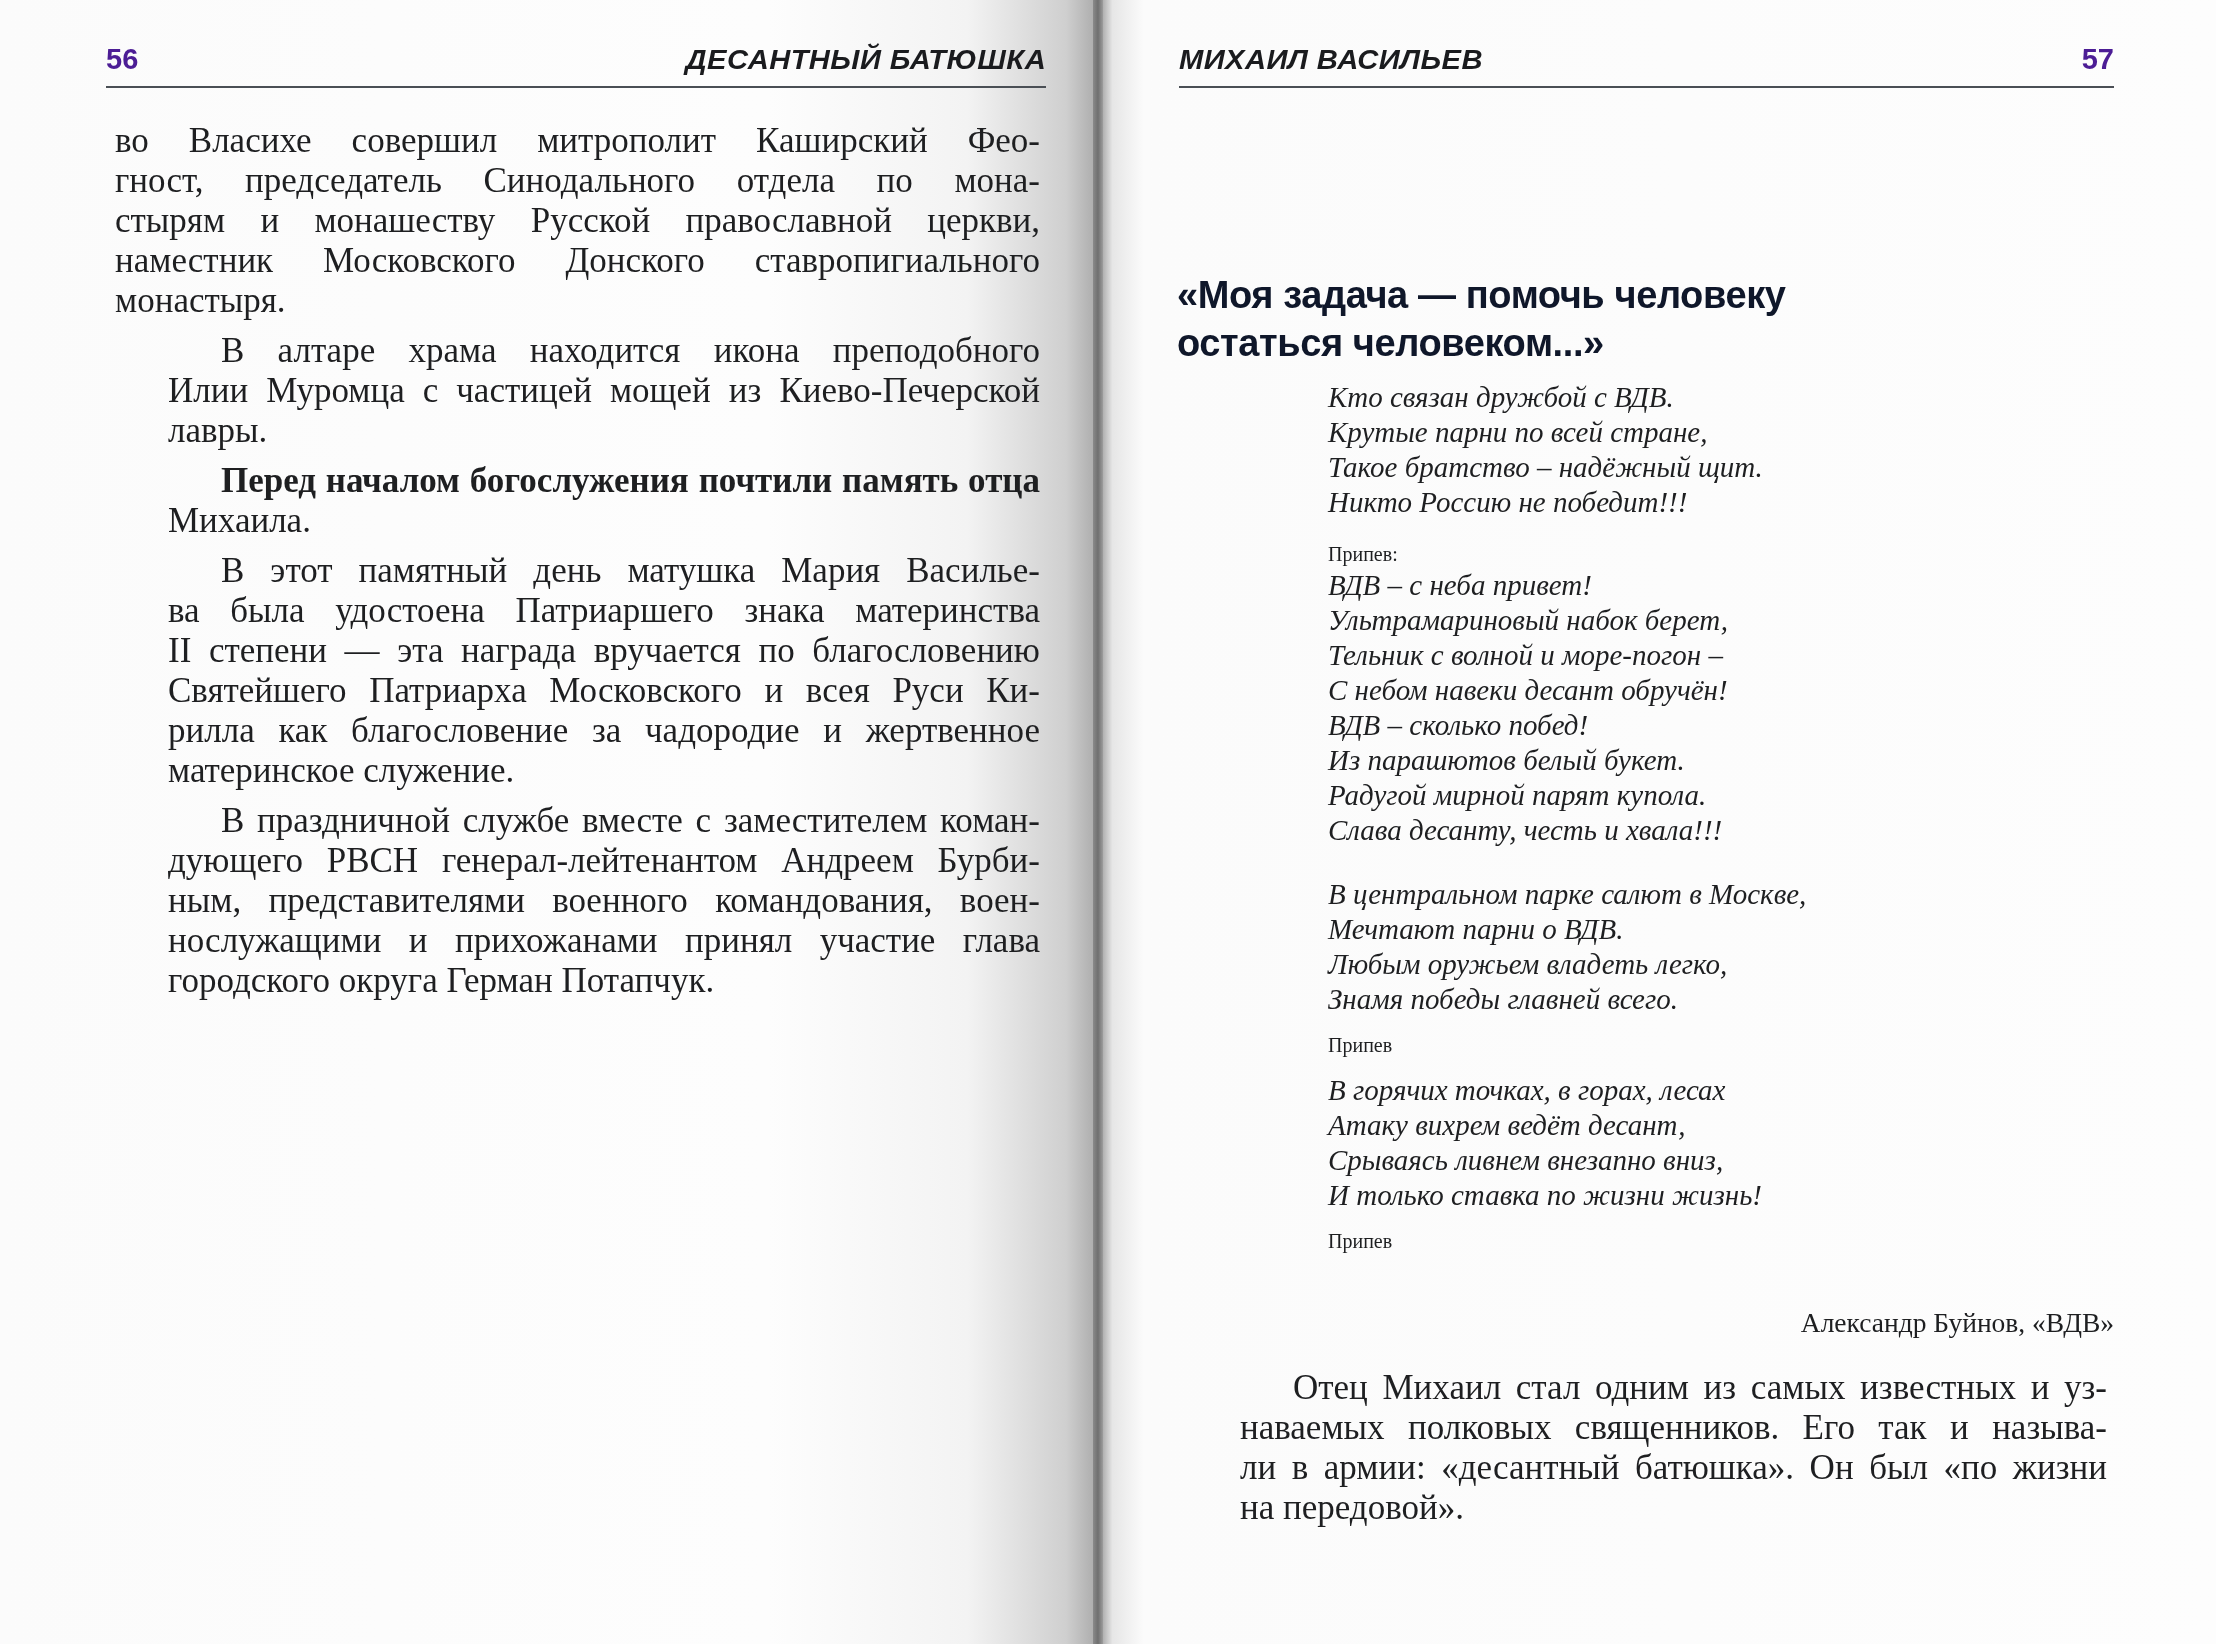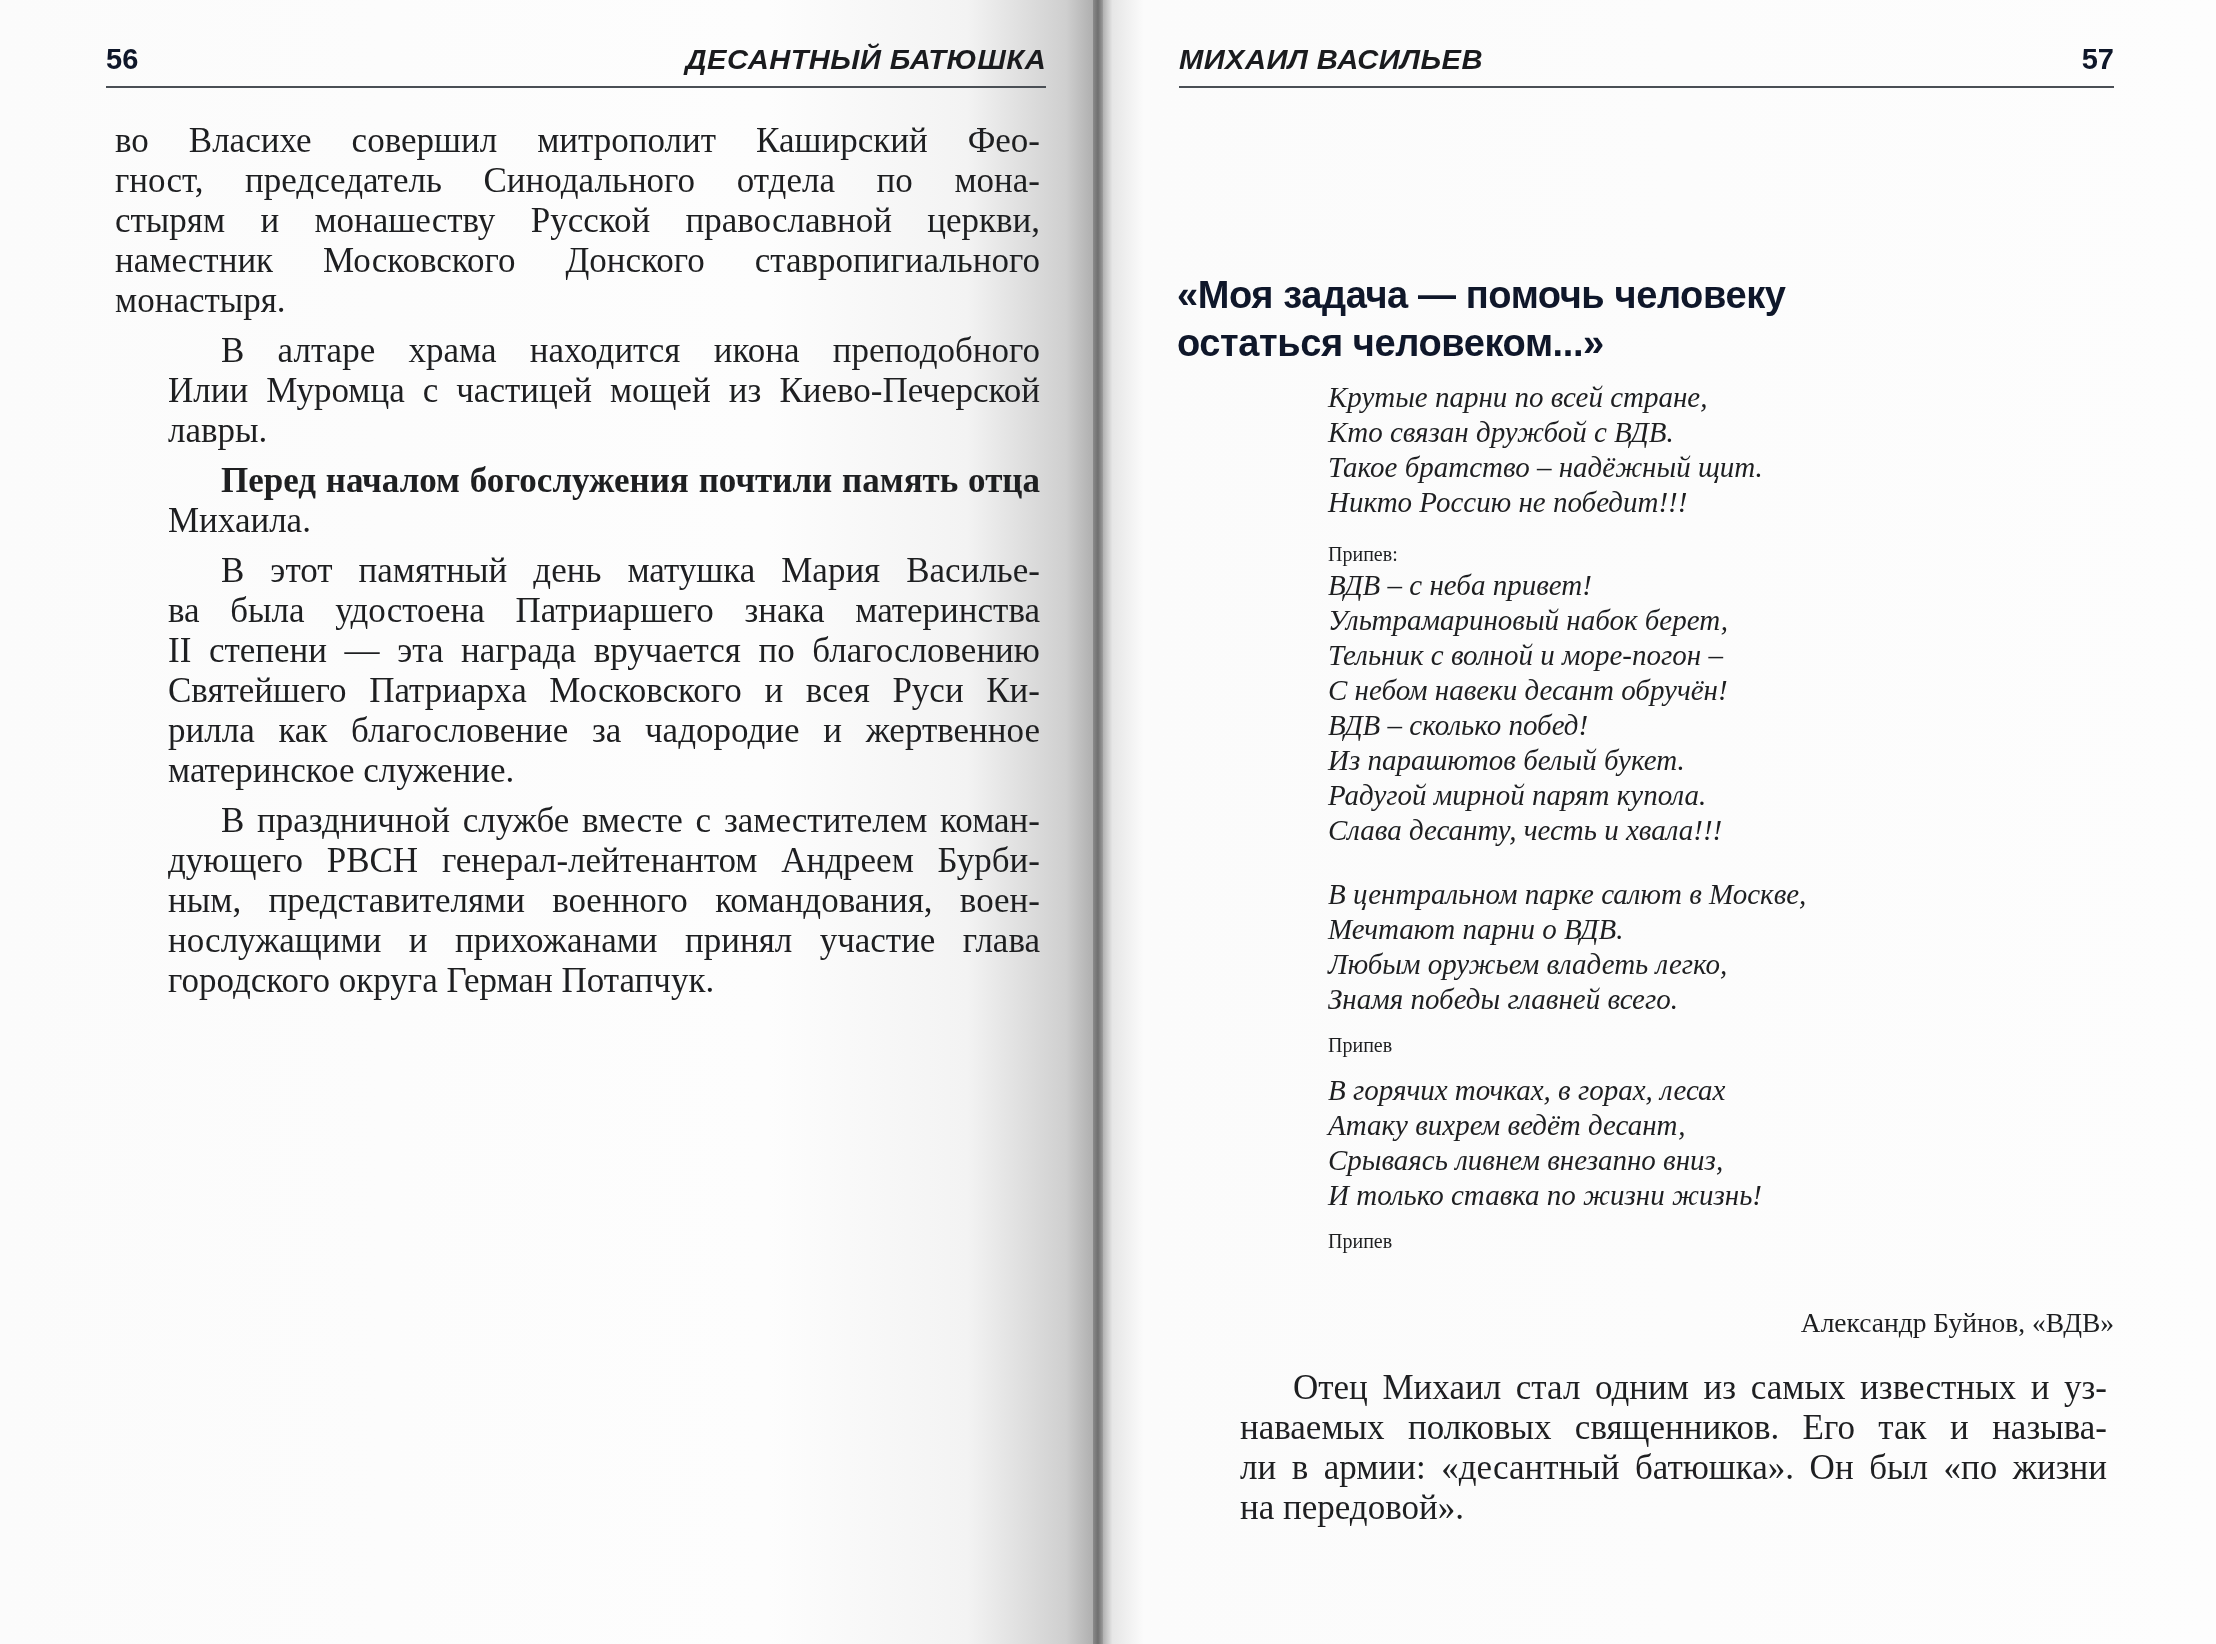--- a/index.html
+++ b/index.html
@@ -11,21 +11,21 @@
   }
   .page { position:absolute; top:0; height:1645px; }
   .page-left { left:0; width:1099px;
     background:linear-gradient(to right, #fbfbfb 0%, #fdfdfd 70%, #f3f3f3 88%, #cfcfcf 97%, #a8a8a8 100%); }
   .page-right { left:1099px; width:1117px;
     background:linear-gradient(to right, #9a9a9a 0%, #e6e6e6 1.2%, #fbfbfb 4%, #fdfdfd 100%); }
   .spine { position:absolute; left:1093px; top:0; width:9.8px; height:1645px;
     background:linear-gradient(to right, #8a8a8a, #6f6f6f 50%, #9d9d9d); }
 
   .running-head { position:absolute; top:43px; height:40px; }
-  .running-head .num { position:absolute; top:0; font-family:"Liberation Sans", sans-serif; font-weight:bold; font-size:29px; color:#0f172a; }
+  .running-head .num { position:absolute; top:0; font-family:"Liberation Sans", sans-serif; font-weight:bold; font-size:29px; color:#4c1d95; }
   .running-head .title { position:absolute; top:0.9px; font-family:"Liberation Sans", sans-serif; font-weight:bold; font-style:italic; font-size:27.5px; letter-spacing:0.4px; color:#1a1b1e; transform:scaleX(1.06); }
   .running-head .rule { position:absolute; top:43px; height:1.8px; background:#4a4f55; }
 
   .left-head { left:106px; width:940px; }
   .left-head .num { left:0; }
   .left-head .title { right:0; transform-origin:right; }
   .left-head .rule { left:0; width:940px; }
 
   .right-head { left:1179px; width:935px; }
   .right-head .num { right:0; }
@@ -103,22 +103,22 @@
   <span class="num">57</span>
   <div class="rule"></div>
 </div>
 
 <div class="chapter-title">
   <div>«Моя задача — помочь человеку</div>
   <div>остаться человеком...»</div>
 </div>
 
 <div class="poem">
+  <span class="stanza-line">Кто связан дружбой с ВДВ.</span>
   <span class="stanza-line">Крутые парни по всей стране,</span>
-  <span class="stanza-line">Кто связан дружбой с ВДВ.</span>
   <span class="stanza-line">Такое братство – надёжный щит.</span>
   <span class="stanza-line">Никто Россию не победит!!!</span>
   <div class="gap-m"></div>
   <span class="refrain-label">Припев:</span>
   <span class="stanza-line">ВДВ – с неба привет!</span>
   <span class="stanza-line">Ультрамариновый набок берет,</span>
   <span class="stanza-line">Тельник с волной и море-погон –</span>
   <span class="stanza-line">С небом навеки десант обручён!</span>
   <span class="stanza-line">ВДВ – сколько побед!</span>
   <span class="stanza-line">Из парашютов белый букет.</span>

